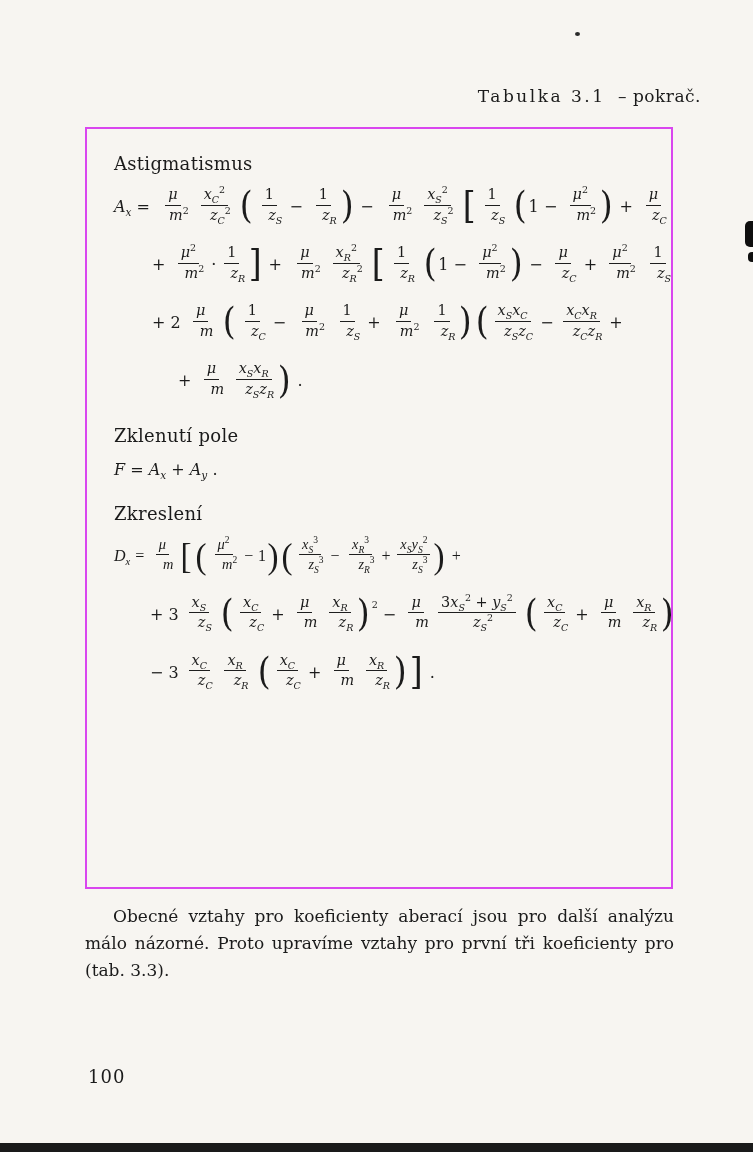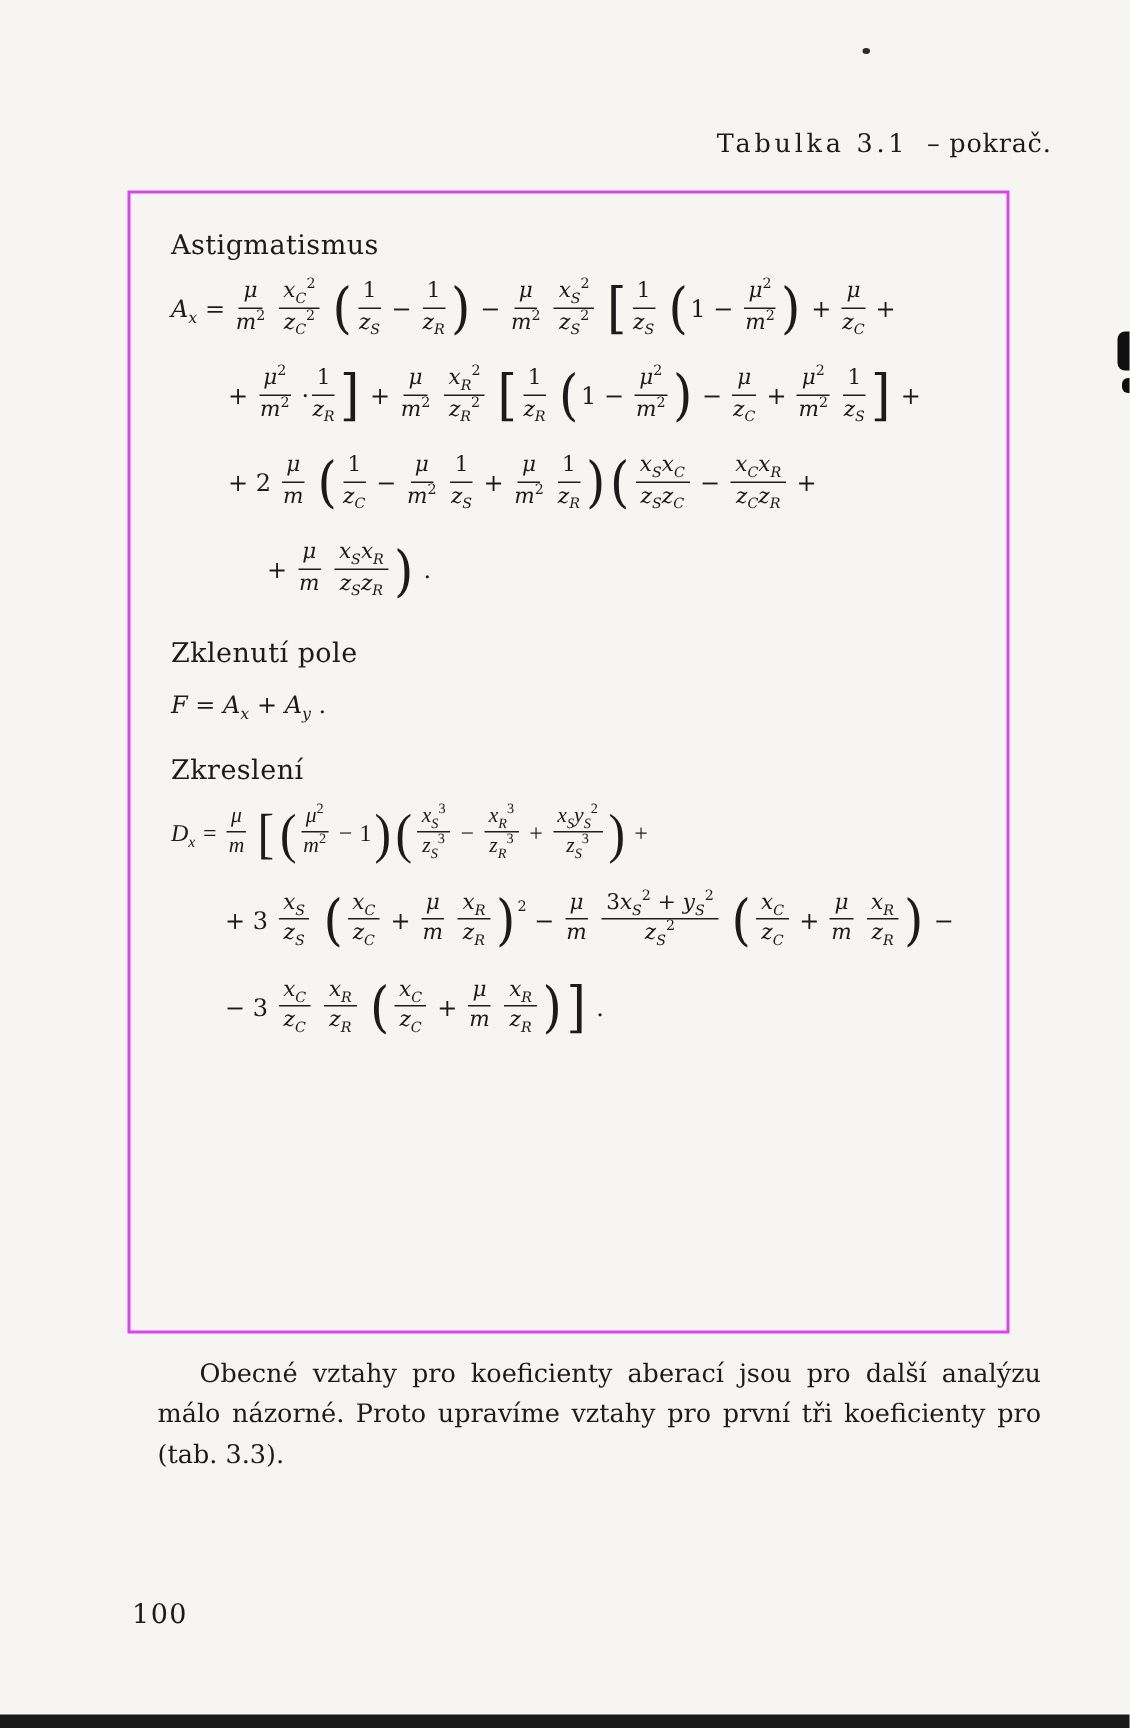--- a/index.html
+++ b/index.html
@@ -37,37 +37,37 @@
   .up { font-style:normal; }
   .it { font-style:italic; }
 
   .frac {
     display:inline-flex; flex-direction:column; align-items:center;
     vertical-align:middle; text-align:center;
     margin:0 2px; font-size:0.9em; line-height:1.22;
     position:relative; top:-2px;
   }
   .frac > .num { padding:0 3px 1px; border-bottom:1.4px solid #1e1e1e; }
-  .frac > .den { padding-top:1px; }
+  .frac > .den { padding-top:1px;margin-left:12px; }
 
   .bigd {
     display:inline-block; font-style:normal; font-weight:400;
     font-size:2.3em; line-height:0.92;
     vertical-align:middle; margin:0 1px;
     transform:scaleX(0.9);
     position:relative; top:-1px;
   }
 
   sub, sup { font-size:0.66em; line-height:0; }
   sup.hisup { vertical-align:middle; position:relative; top:-1.0em; font-size:0.6em; }
 
   
   .para {
     position:absolute; left:85px; top:903px; width:589px;
-    font-size:17px; line-height:27px;margin-left:20px;
+    font-size:17px; line-height:27px;
   }
   .pline { text-align:justify; text-align-last:justify; }
   .pline.last { text-align-last:left; }
   .para sub { font-size:0.62em; }
 
   
   .pageno {
     position:absolute; left:88px; top:1066px;
     font-size:18px; letter-spacing:1px;
   }

